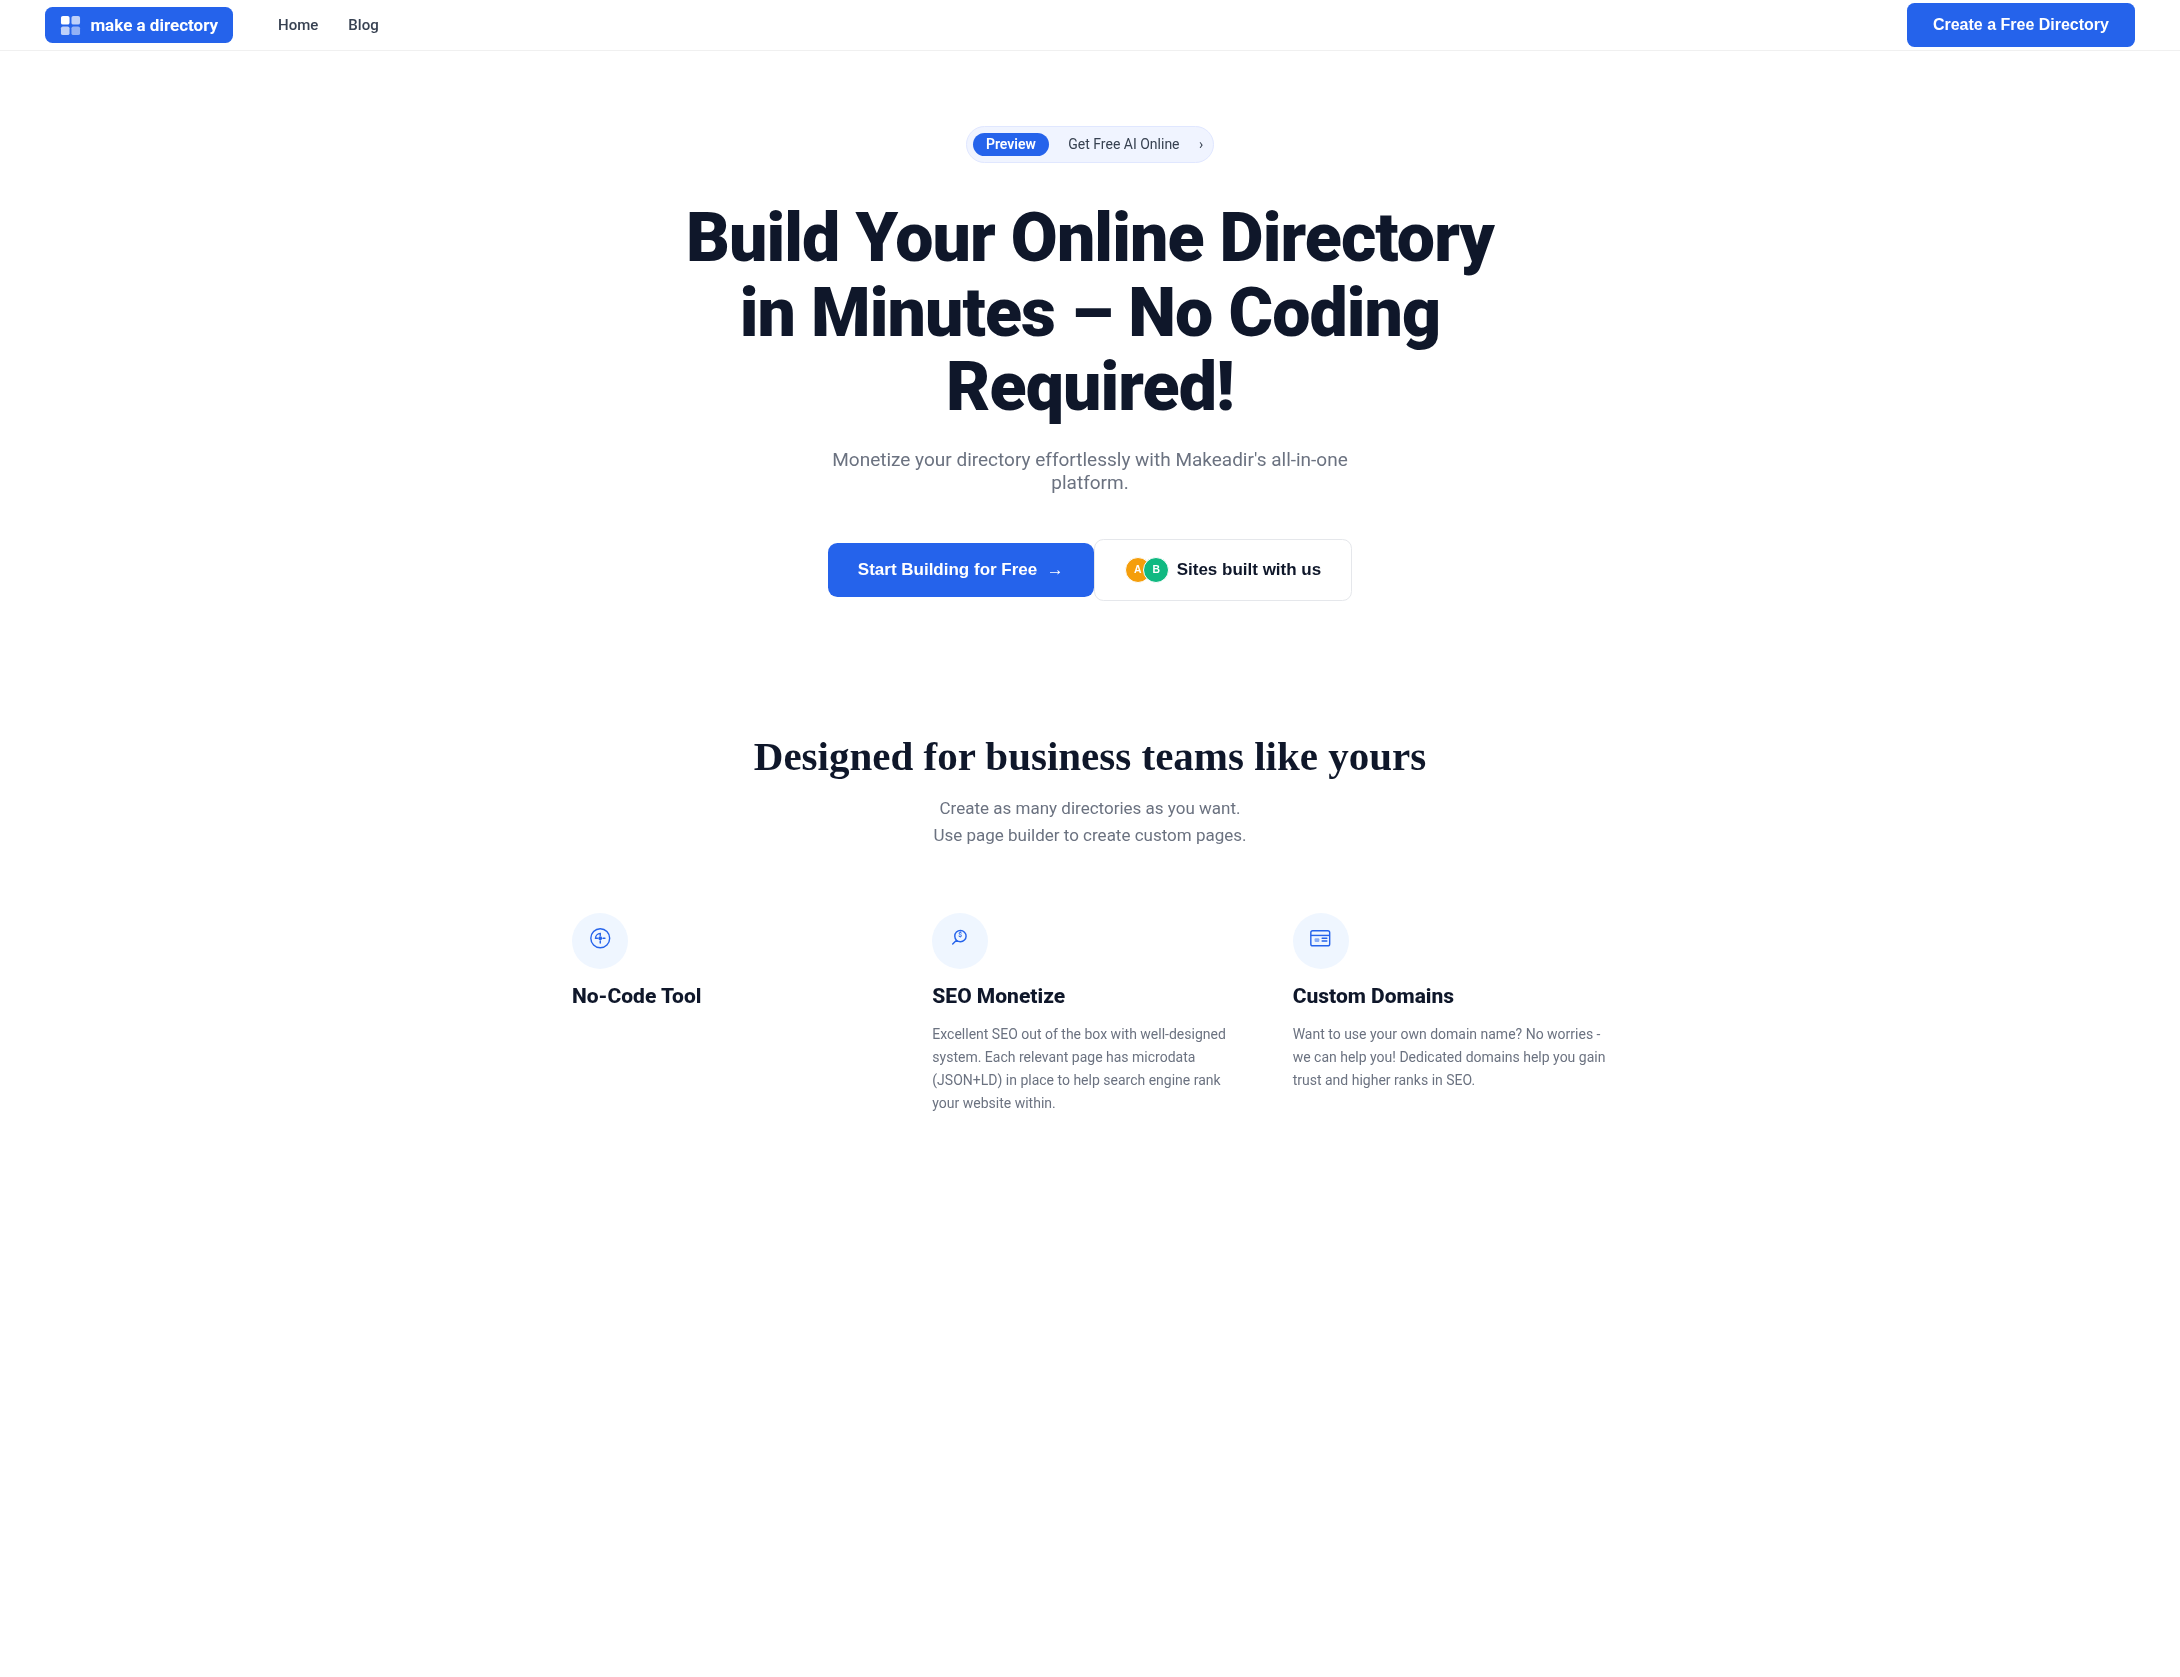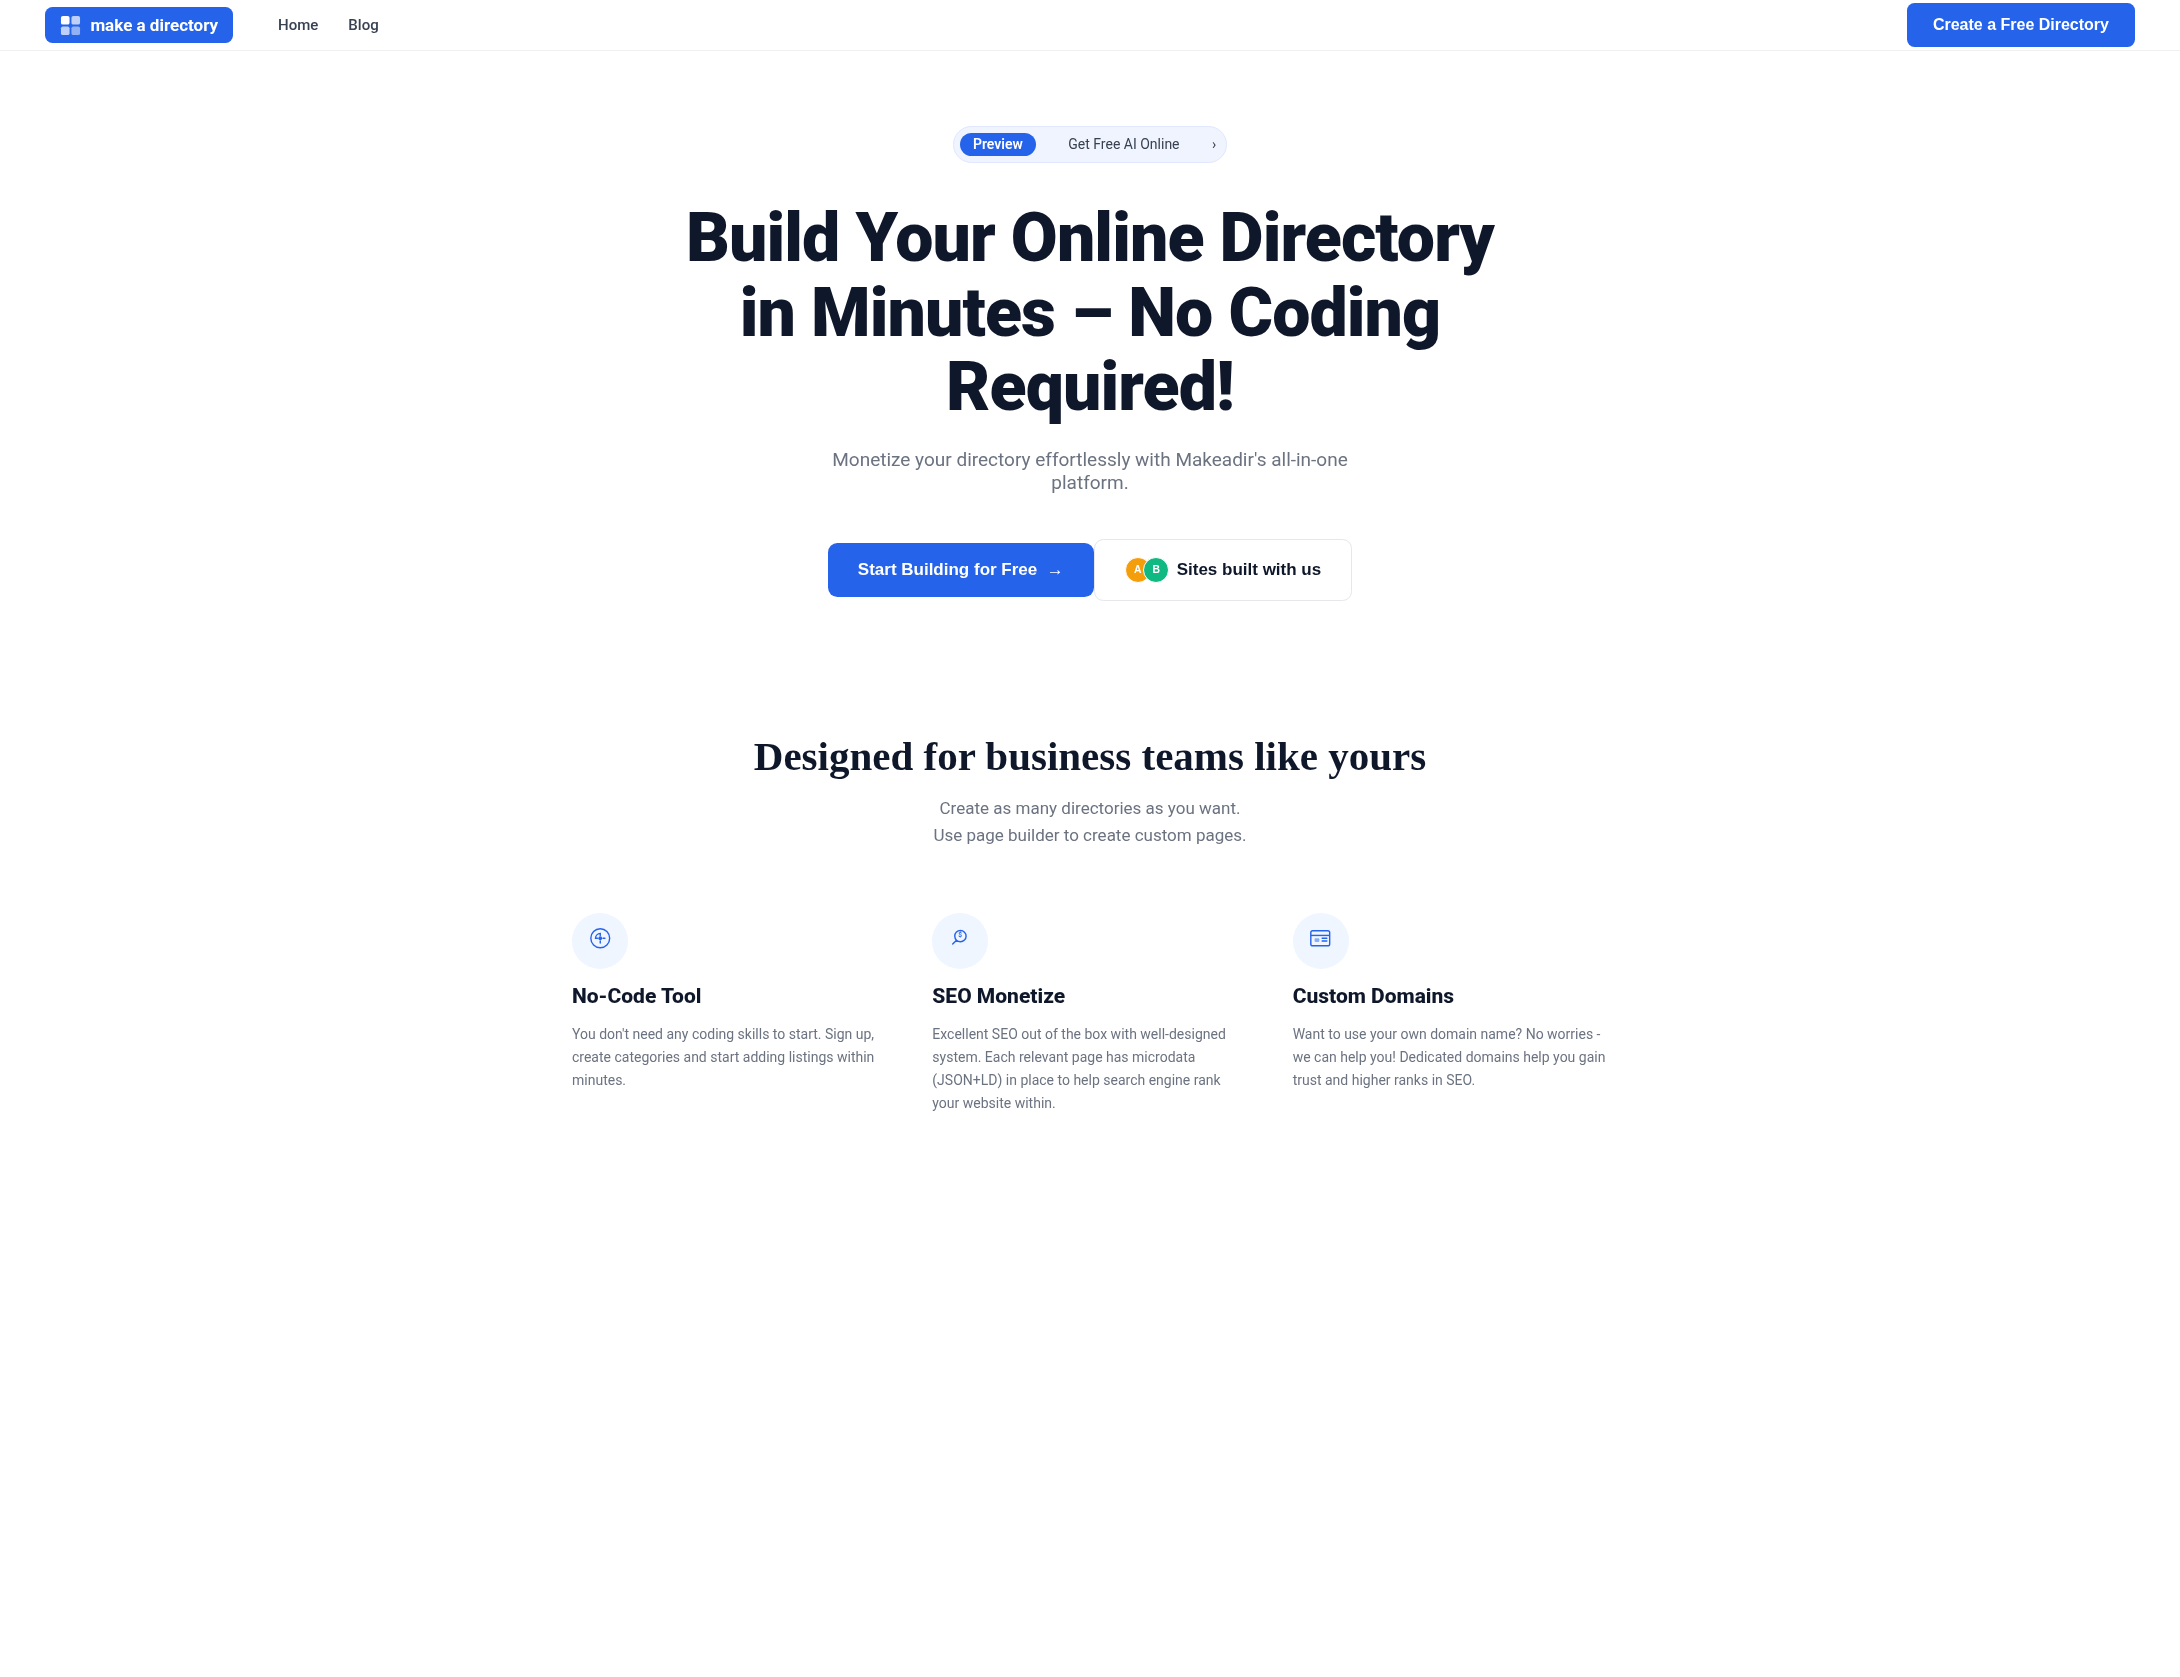--- a/index.html
+++ b/index.html
@@ -79,21 +79,21 @@
       display: flex;
       flex-direction: column;
       align-items: center;
       text-align: center;
       padding: 75px 45px 56px;
     }
 
     .preview-badge {
       display: flex;
       align-items: center;
-      gap: 25px;
+      gap: 12px;
       background: #f0f4ff;
       border: 0.9px solid #e0e7ff;
       border-radius: 94px;
       padding: 5.6px 5.6px 5.6px 5.6px;
       margin-bottom: 38px;
       font-size: 14px;
     }
 
     .preview-pill {
       background: #2563eb;
@@ -320,21 +320,20 @@
         <span class="feature-icon">
           <svg width="24.5" height="24.5" viewBox="0 0 26 26" fill="none">
             <circle cx="13" cy="13" r="10" stroke="#2563eb" stroke-width="1.5" fill="none"></circle>
             <path d="M8 13a5 5 0 0 1 5-5" stroke="#2563eb" stroke-width="1.5" stroke-linecap="round"></path>
             <path d="M13 8v2M13 16v2M8 13h2M16 13h2" stroke="#2563eb" stroke-width="1.5" stroke-linecap="round"></path>
             <circle cx="13" cy="13" r="2" fill="#2563eb"></circle>
           </svg>
         </span>
       </div>
       <h3 class="feature-title">No-Code Tool</h3>
-      <p class="feature-desc">You don't need any coding skills to start. Sign up, create categories and start adding listings within minutes.</p>
     </div>
 
     <div class="feature-card">
       <div class="feature-icon-wrap">
         <span class="feature-icon">
           <svg width="24.5" height="24.5" viewBox="0 0 26 26" fill="none" style="font-size:26px">
             <path d="M5 19l4-4m0 0a6 6 0 1 1 8.485-8.485A6 6 0 0 1 9 15z" stroke="#2563eb" stroke-width="1.5" stroke-linecap="round"></path>
             <text x="11" y="12" font-size="7" fill="#2563eb" font-weight="bold">$</text>
           </svg>
         </span>

